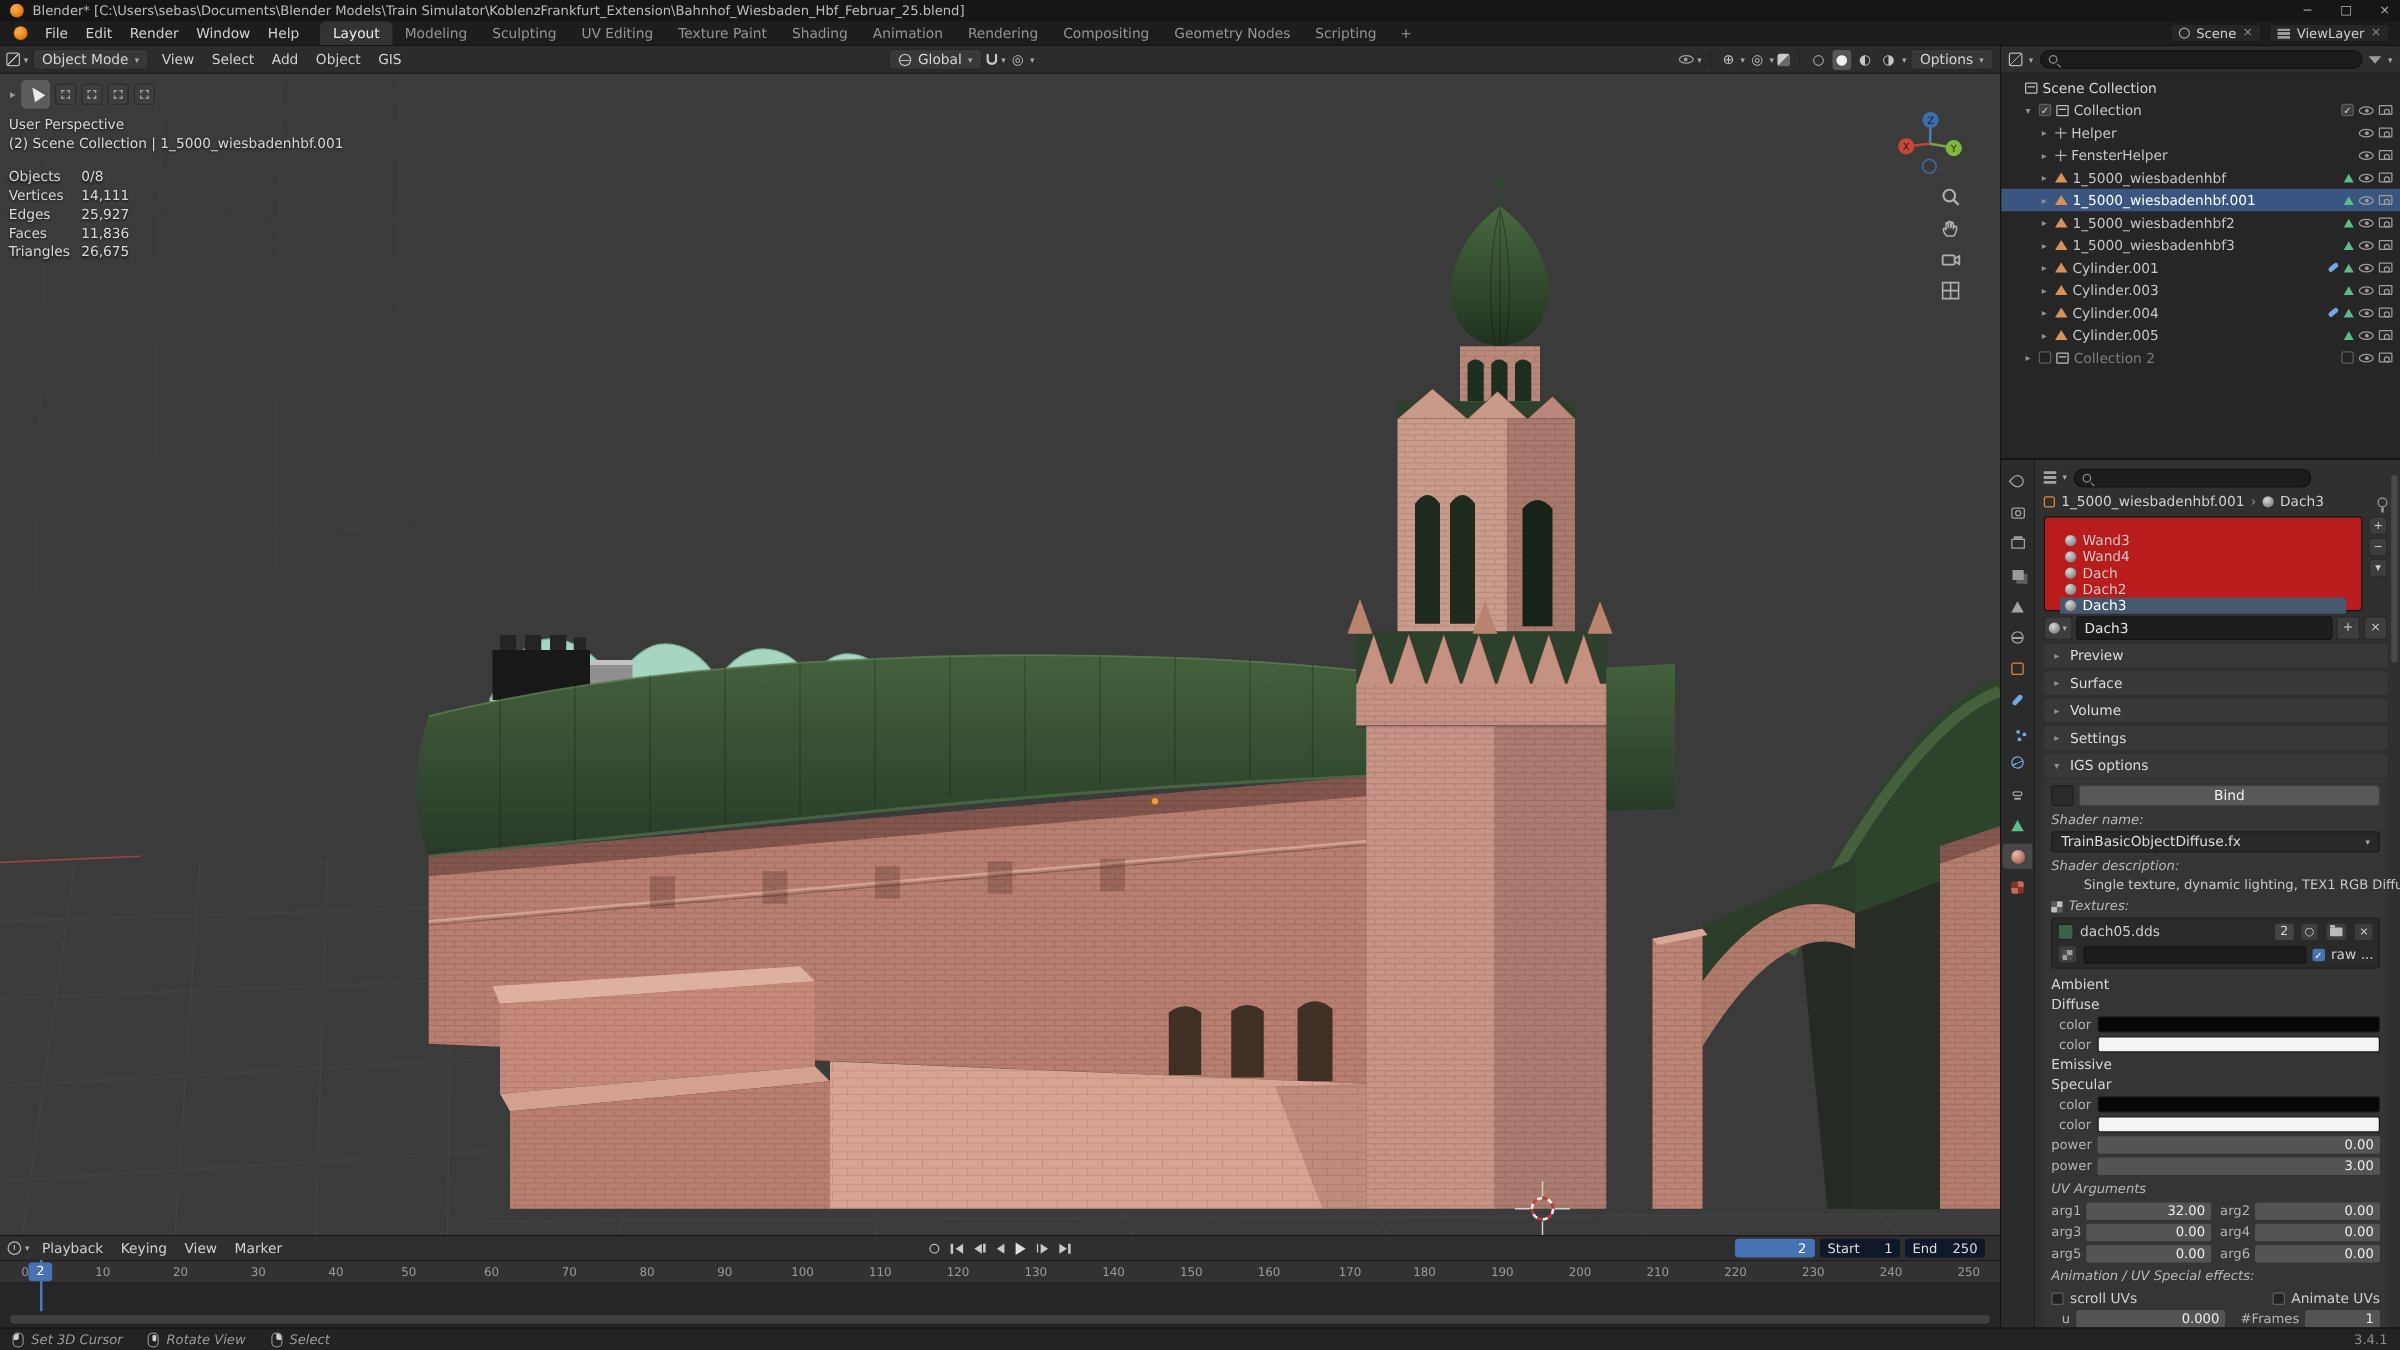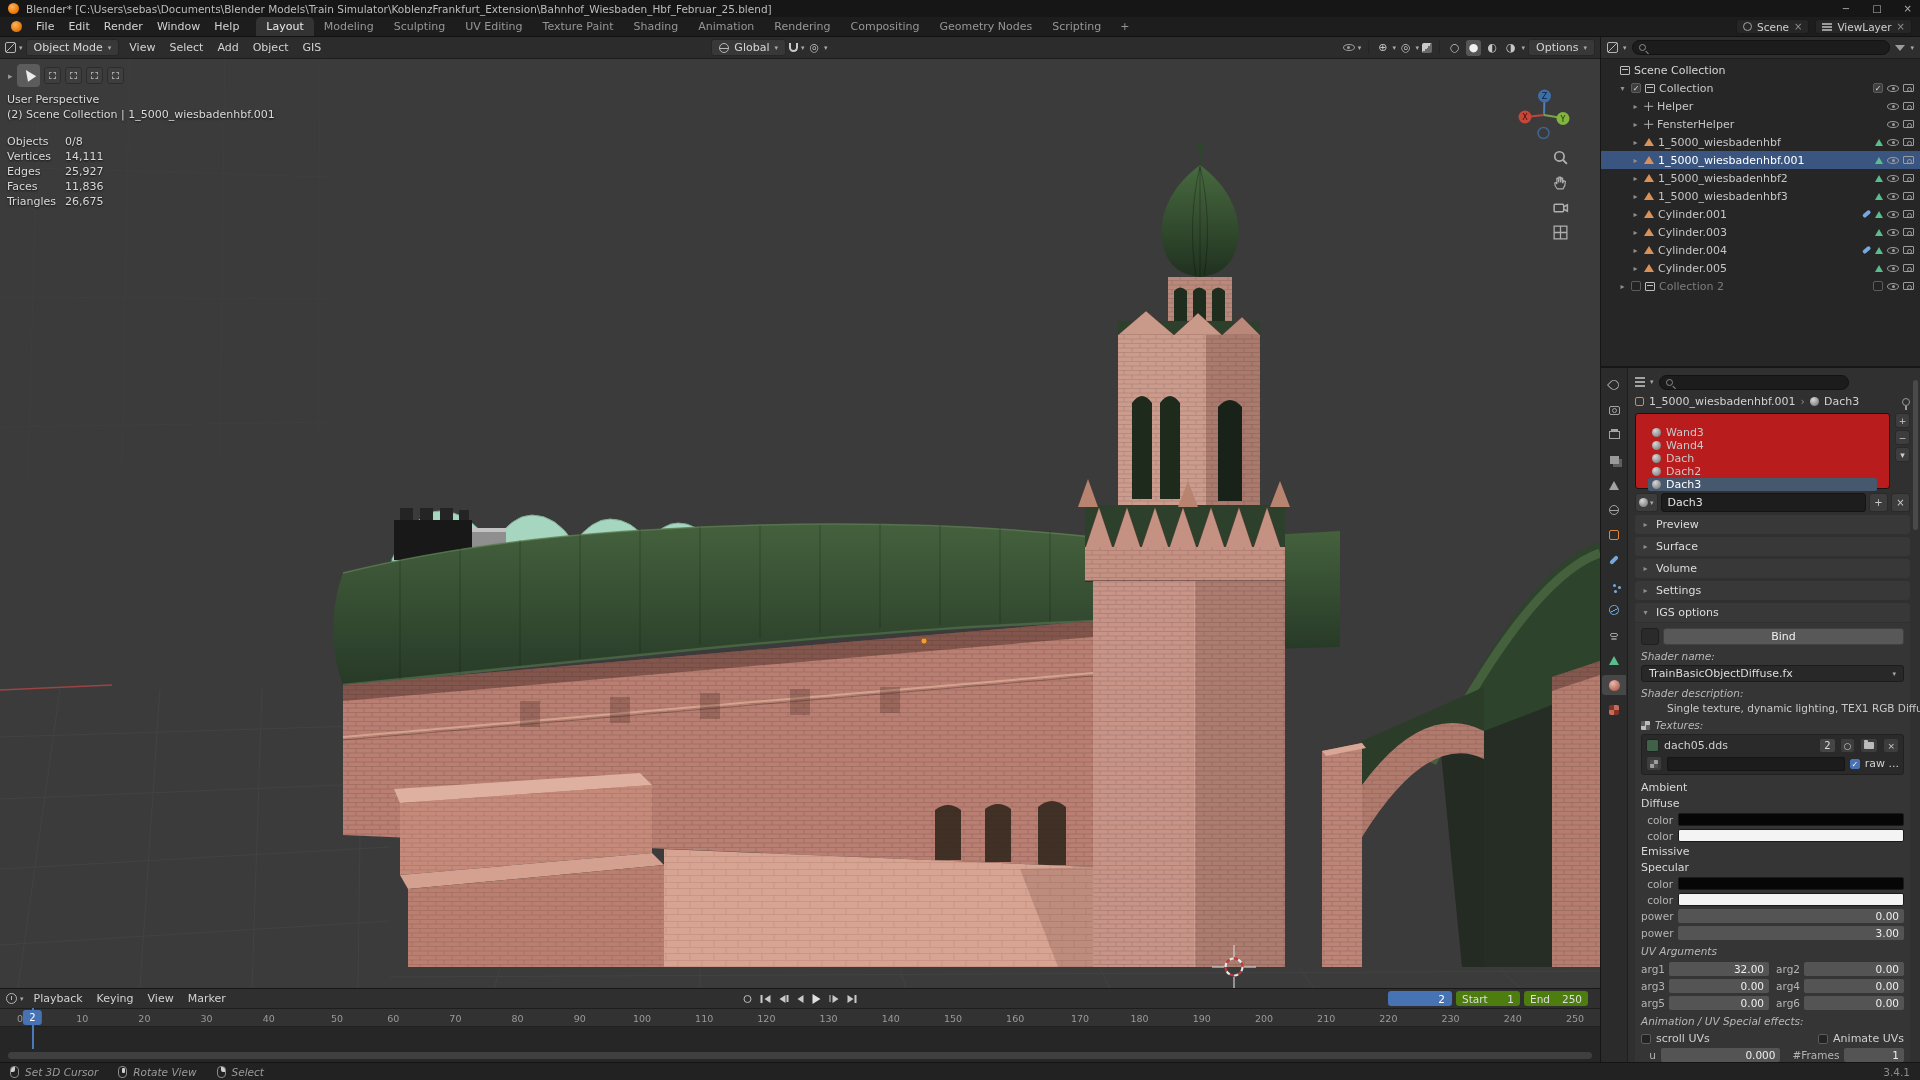--- a/index.html
+++ b/index.html
@@ -178,21 +178,21 @@
   .transport{position:absolute;left:50%;transform:translateX(-50%);display:flex;align-items:center;gap:9px;}
   .tbtn{display:flex;align-items:center;gap:1.5px;}
   .tri-l{width:0;height:0;border-top:4px solid transparent;border-bottom:4px solid transparent;border-right:6px solid #c9c9c9;}
   .tri-r{width:0;height:0;border-top:4px solid transparent;border-bottom:4px solid transparent;border-left:6px solid #c9c9c9;}
   .tri-r.big{border-top-width:5px;border-bottom-width:5px;border-left-width:8px;border-left-color:#e0e0e0;}
   .tbar{width:2px;height:8px;background:#c9c9c9;}
   .tbar.thin{width:1.5px;height:7px;}
   .trec{width:8px;height:8px;border:1.5px solid #b9b9b9;border-radius:50%;}
   .tl-right{margin-left:auto;display:flex;gap:4px;align-items:center;padding-right:6px;}
   .framefield{width:64px;height:15px;background:#4772b3;border-radius:3px;color:#fff;display:flex;align-items:center;justify-content:flex-end;padding:0 7px;font-size:10.5px;}
-  .sefield{width:64px;height:15px;background:#4d7c0f;border-radius:3px;color:#ddd;display:flex;align-items:center;justify-content:space-between;padding:0 6px;font-size:10.5px;}
+  .sefield{width:64px;height:15px;background:#0f172a;border-radius:3px;color:#ddd;display:flex;align-items:center;justify-content:space-between;padding:0 6px;font-size:10.5px;}
   .ruler{position:relative;height:18px;background:#323232;border-bottom:1px solid #202020;}
   .tick{position:absolute;bottom:2px;transform:translateX(-50%);font-size:9.5px;color:#9a9a9a;}
   .chip{position:absolute;top:1px;transform:translateX(-50%);background:#4772b3;color:#fff;font-size:10px;border-radius:3px;padding:0 6px;height:15px;line-height:15px;z-index:3;}
   .tracks{position:relative;height:35px;background:#262626;}
   .hscroll{position:absolute;left:8px;right:8px;bottom:3px;height:7px;background:#3f3f3f;border-radius:4px;}
   .playline{position:absolute;top:19px;bottom:13px;width:2px;background:#4a7ab5;z-index:2;}
 
   
   #statusbar{position:absolute;left:0;right:0;bottom:0;height:18px;background:#222222;border-top:1px solid #141414;display:flex;align-items:center;padding:0 10px;gap:20px;font-size:10.5px;color:#9b9b9b;}
   .hint{display:flex;align-items:center;gap:6px;}
@@ -962,21 +962,21 @@
         </span>
       </div>
     </div>
     <div class="ruler">
       <span class="chip" style="left: 32.44px;">2</span>
     <span class="tick" style="left: 20px;">0</span>
         <span class="tick" style="left: 82.2px;">10</span>
         <span class="tick" style="left: 144.4px;">20</span>
         <span class="tick" style="left: 206.6px;">30</span>
         <span class="tick" style="left: 268.8px;">40</span>
-        <span class="tick" style="left: 337px;">50</span>
+        <span class="tick" style="left: 327px;">50</span>
         <span class="tick" style="left: 393.2px;">60</span>
         <span class="tick" style="left: 455.4px;">70</span>
         <span class="tick" style="left: 517.6px;">80</span>
         <span class="tick" style="left: 579.8px;">90</span>
         <span class="tick" style="left: 642px;">100</span>
         <span class="tick" style="left: 704.2px;">110</span>
         <span class="tick" style="left: 766.4px;">120</span>
         <span class="tick" style="left: 828.6px;">130</span>
         <span class="tick" style="left: 890.8px;">140</span>
         <span class="tick" style="left: 953px;">150</span>

